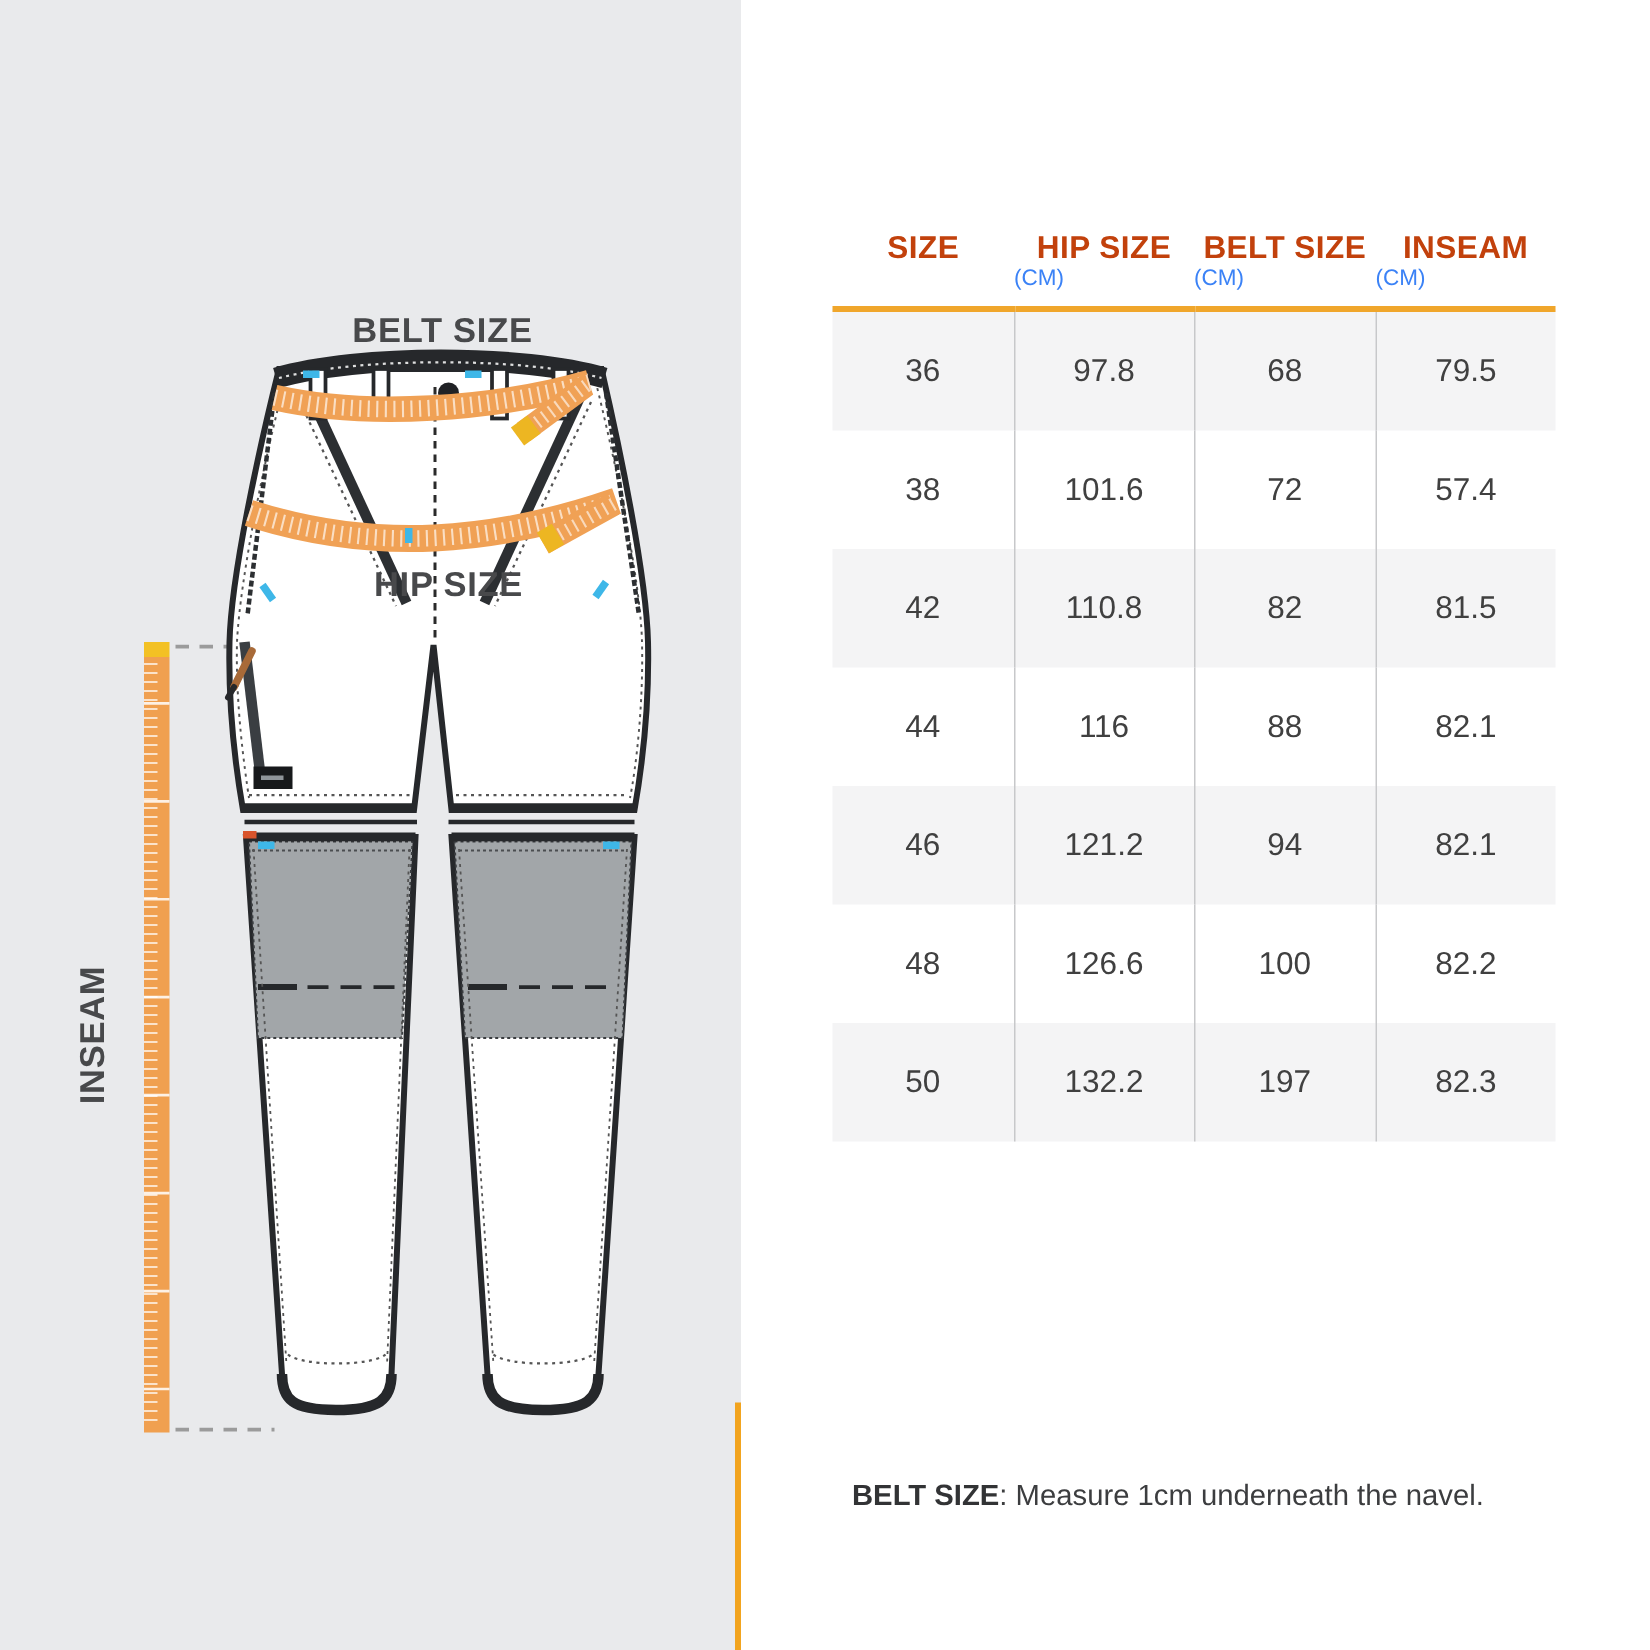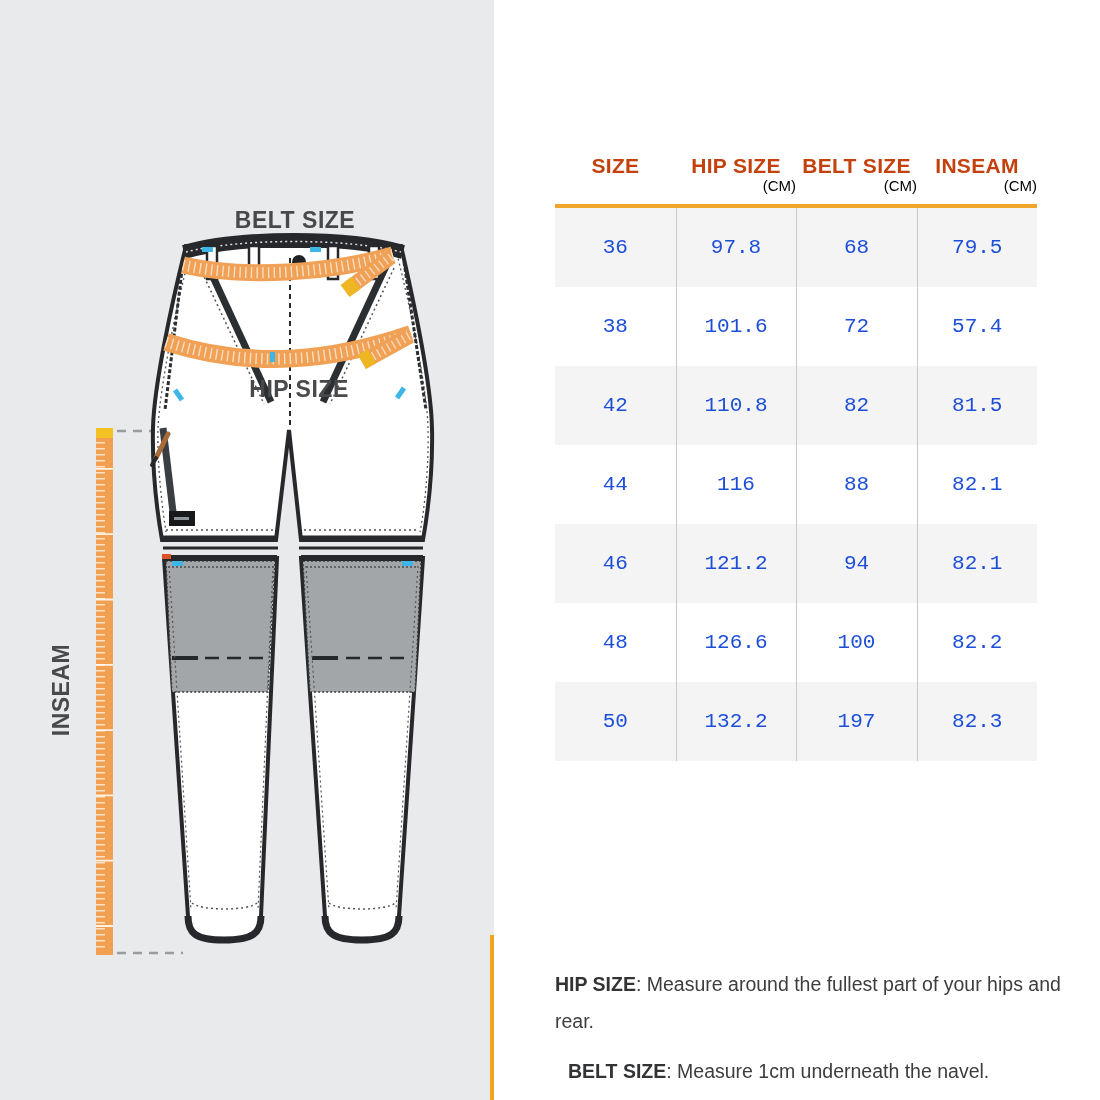--- a/index.html
+++ b/index.html
@@ -30,26 +30,26 @@
   }
   table.size-table thead th{
     vertical-align:bottom;padding:0 0 10px 0;height:64px;
     border-bottom:4px solid #f0a62b;
   }
   .col-label{
     font-size:21px;font-weight:bold;color:#c2410c;letter-spacing:.3px;
     text-align:center;line-height:22px;
   }
   .col-unit{
-    font-size:15px;font-weight:normal;color:#000000;text-align:right;
+    font-size:15px;font-weight:normal;color:#3b82f6;text-align:left;
     line-height:17px;min-height:17px;
   }
   table.size-table tbody td{
     height:77px;text-align:center;vertical-align:middle;
-    font-size:21px;color:#1d4ed8;font-family:Liberation Mono, monospace;
+    font-size:21px;color:#404040;
   }
   table.size-table tbody tr:nth-child(odd){background:#f4f4f5;}
   table.size-table tbody td + td{border-left:1px solid #c7c8ca;}
 
   
   .notes{
     position:absolute;left:61px;top:966px;width:520px;
     font-size:19.5px;color:#3c3d3f;line-height:37px;
   }
   .notes b{font-weight:bold;color:#323335;}
@@ -256,17 +256,16 @@
         <tr>
           <td>50</td>
           <td>132.2</td>
           <td>197</td>
           <td>82.3</td>
         </tr>
       </tbody>
     </table>
 
     <div class="notes">
-      <p style="margin:0"><b>HIP SIZE</b><span>: Measure around the fullest part of your hips and rear.</span></p>
       <p style="margin:13px"><b>BELT SIZE</b><span>: Measure 1cm underneath the navel.</span></p>
     </div>
   </div>
 </div>
 
 </body></html>

